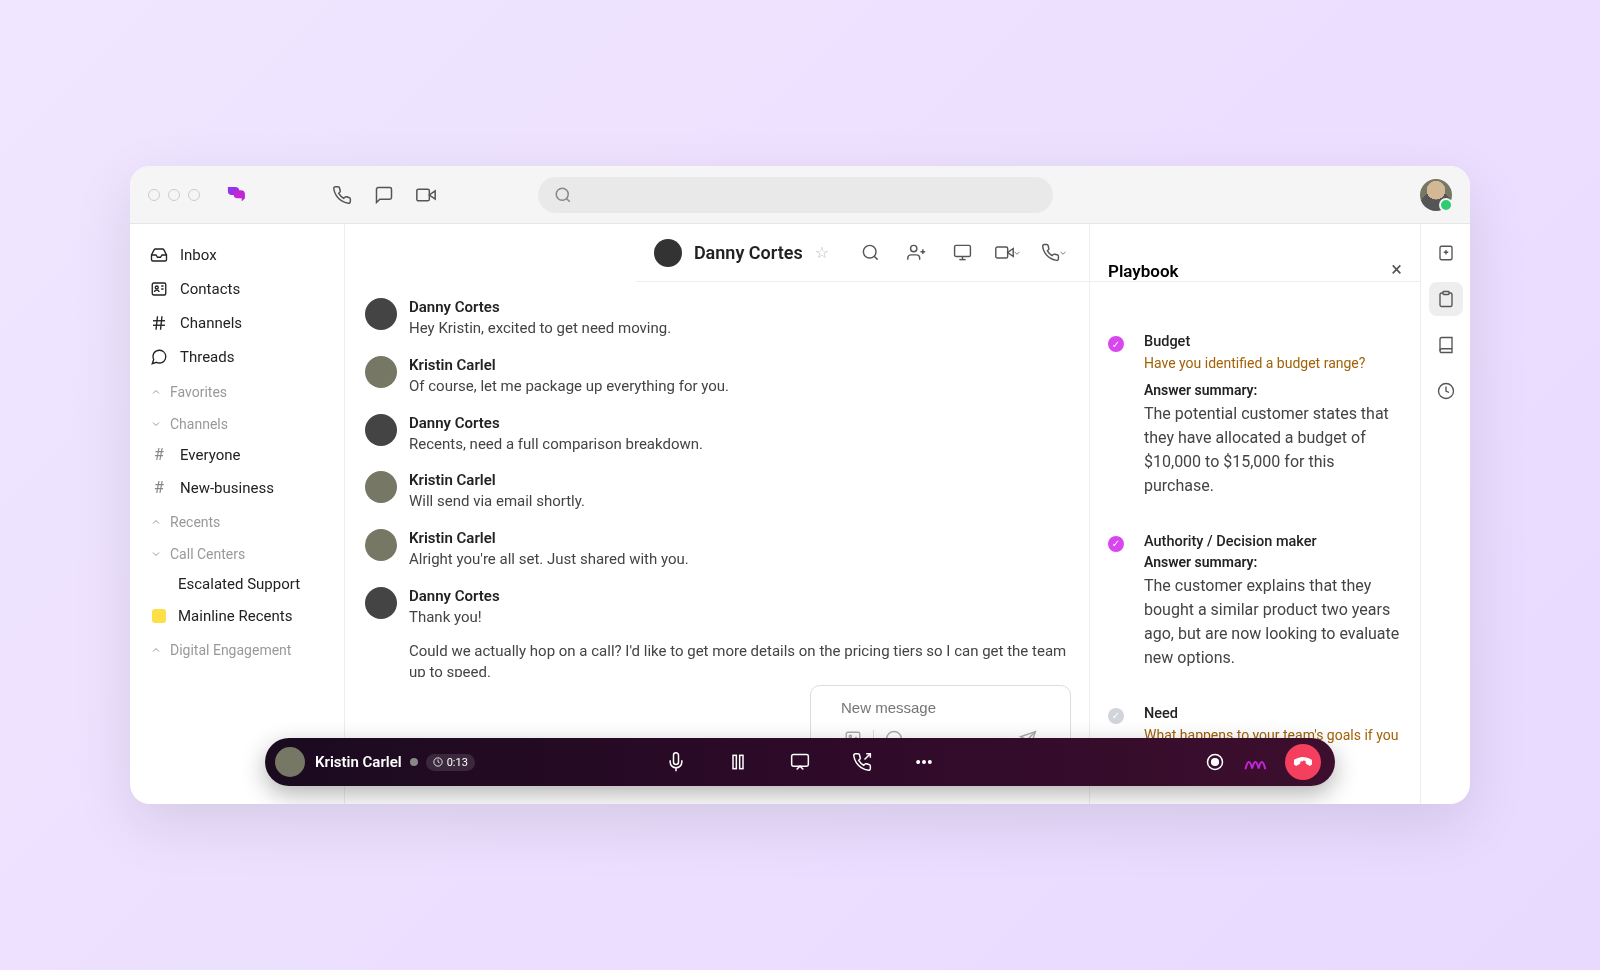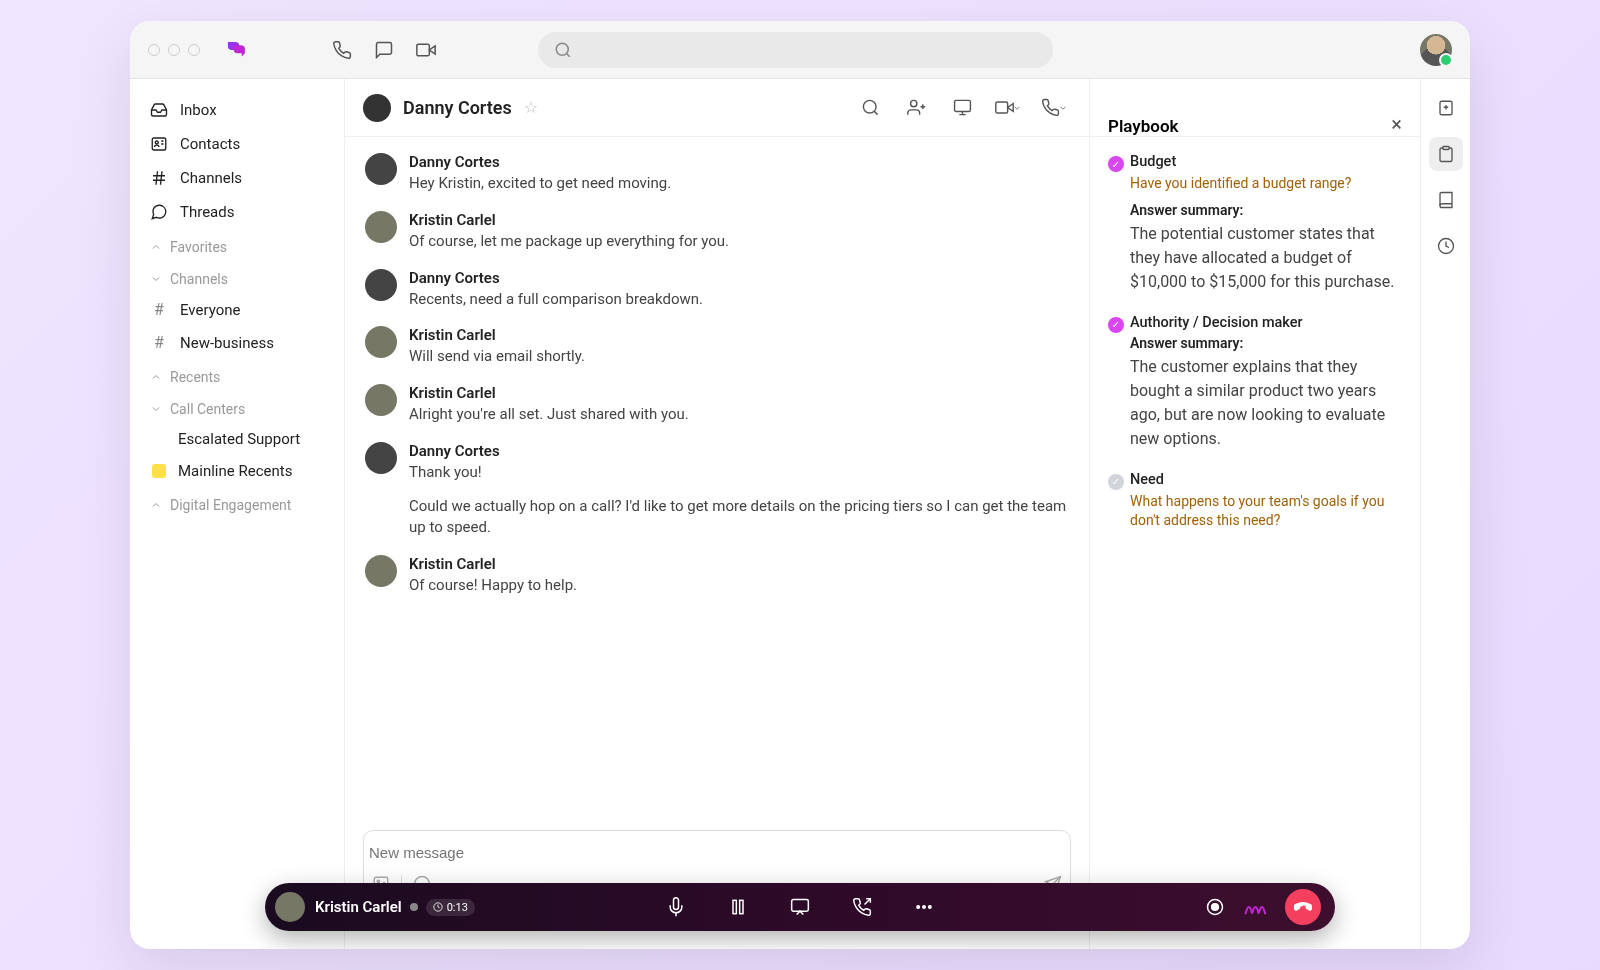--- a/index.html
+++ b/index.html
@@ -8,21 +8,21 @@
     font-family: -apple-system, BlinkMacSystemFont, "Segoe UI", Roboto, sans-serif;
     background: linear-gradient(135deg, #f0e6ff 0%, #e8d9ff 100%);
     display: flex;
     align-items: center;
     justify-content: center;
     padding: 30px;
   }
 
   .app-window {
     width: 1340px;
-    height: 928px;
+    height: 638px;
     background: #fff;
     border-radius: 20px;
     overflow: hidden;
     box-shadow: 0 20px 60px rgba(0,0,0,0.1);
     display: flex;
     flex-direction: column;
     position: relative;
   }
 
   
@@ -83,20 +83,21 @@
     display:flex; align-items:center; gap:12px;
     padding:7px 20px; font-size:15px; color:#222; cursor:pointer;
   }
   .channel-item .hash { color:#888; font-size:16px; width:18px; text-align:center; }
   .channel-item .swatch { width:14px; height:14px; border-radius:3px; flex-shrink:0; margin-left:2px; }
 
   
   .conversation {
     flex:1; display:flex; flex-direction:column; min-width:0;
     border-right: 1px solid #eee;
+    align-items: flex-end;
   }
   .convo-header {
     height:58px; display:flex; align-items:center; padding:0 18px;
     border-bottom:1px solid #eee; gap:12px;
   }
   .convo-header .avatar { width:28px; height:28px; border-radius:50%; background:#333; flex-shrink:0; }
   .convo-header .title { font-size:18px; font-weight:600; color:#222; }
   .convo-header .star { color:#bbb; font-size:16px; cursor:pointer; }
   .convo-header .spacer { flex:1; }
   .convo-header .hdr-icon {
@@ -112,21 +113,21 @@
     display:flex; gap:12px; margin-bottom:16px;
   }
   .msg .avatar { width:32px; height:32px; border-radius:50%; background:#444; flex-shrink:0; }
   .msg .content { flex:1; }
   .msg .name { font-size:15px; font-weight:600; color:#222; margin-bottom:2px; }
   .msg .text { font-size:15px; color:#444; line-height:1.45; }
   .msg .text.para2 { margin-top:12px; }
 
   .composer {
     margin:8px 18px 40px; border:1px solid #ddd; border-radius:10px;
-    padding:12px 5px;
+    padding:12px 30px;
   }
   .composer-input {
     border:none; outline:none; width:100%; font-size:15px; color:#999;
     background:transparent;
   }
   .composer-row {
     display:flex; align-items:center; gap:8px; margin-top:10px;
   }
   .composer-row .ci {
     width:24px; height:24px; display:flex; align-items:center; justify-content:center;
@@ -142,21 +143,21 @@
   }
   .playbook-header {
     height:58px; display:flex; align-items:flex-end; padding:0 18px;
     border-bottom:1px solid #eee;
   }
   .playbook-header .title { font-size:17px; font-weight:600; }
   .playbook-header .close { margin-left:auto; cursor:pointer; color:#555; font-size:20px; }
   .playbook-body {
     flex:1; overflow-y:auto; padding:16px 18px;
   }
-  .pb-item { display:flex; gap:6px; margin-bottom:20px; }
+  .pb-item { display:flex; gap:20px; margin-bottom:20px;margin-top:35px; }
   .pb-check {
     width:16px; height:16px; border-radius:50%; flex-shrink:0; margin-top:3px;
     display:flex; align-items:center; justify-content:center;
   }
   .pb-check.done { background:#d946ef; }
   .pb-check.done::after { content:"✓"; color:#fff; font-size:10px; }
   .pb-check.pending { background:#d1d5db; }
   .pb-check.pending::after { content:"✓"; color:#fff; font-size:10px; }
   .pb-content { flex:1; }
   .pb-title { font-size:14.5px; font-weight:500; color:#222; margin-bottom:4px; }

